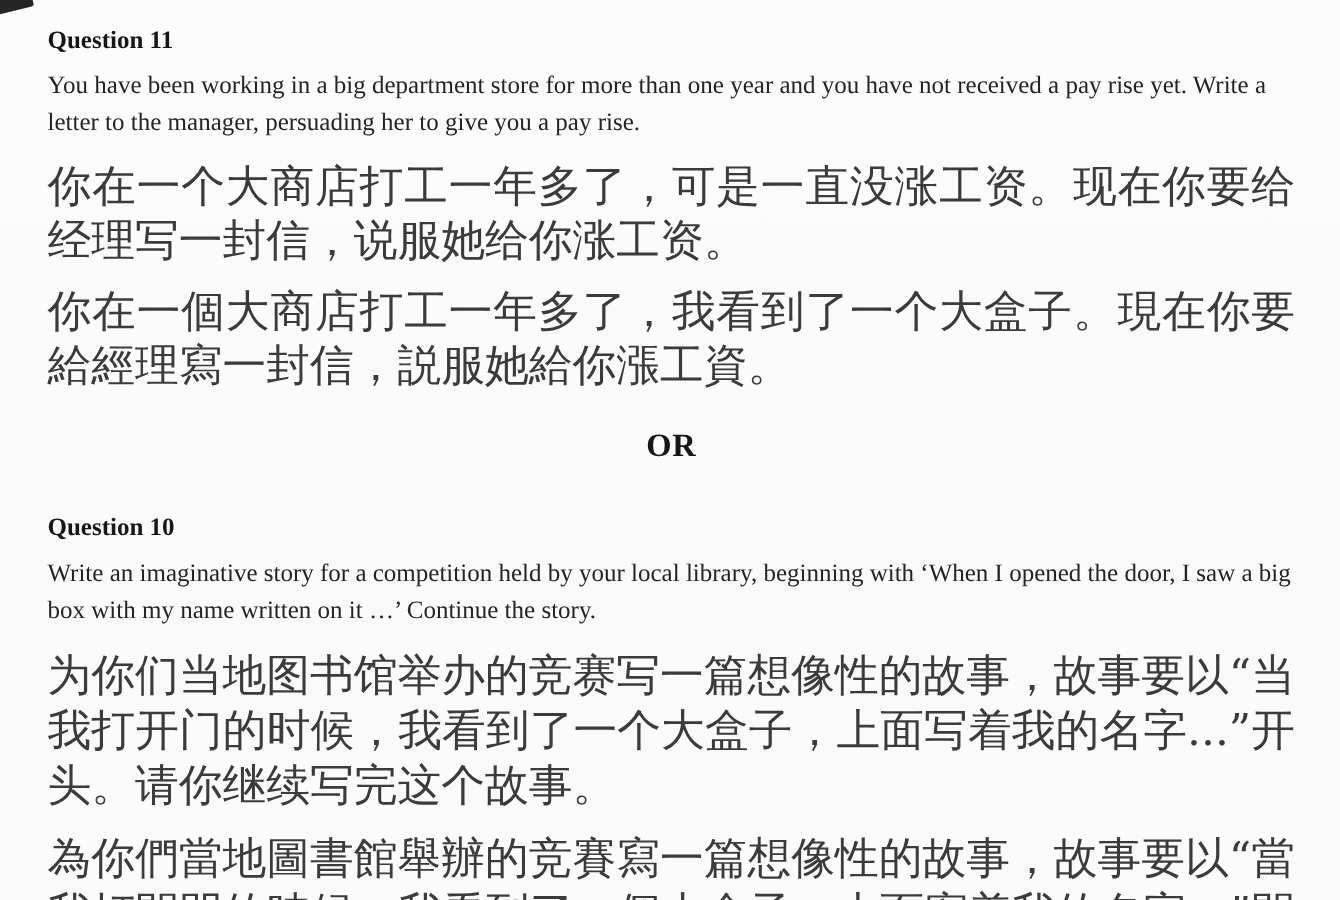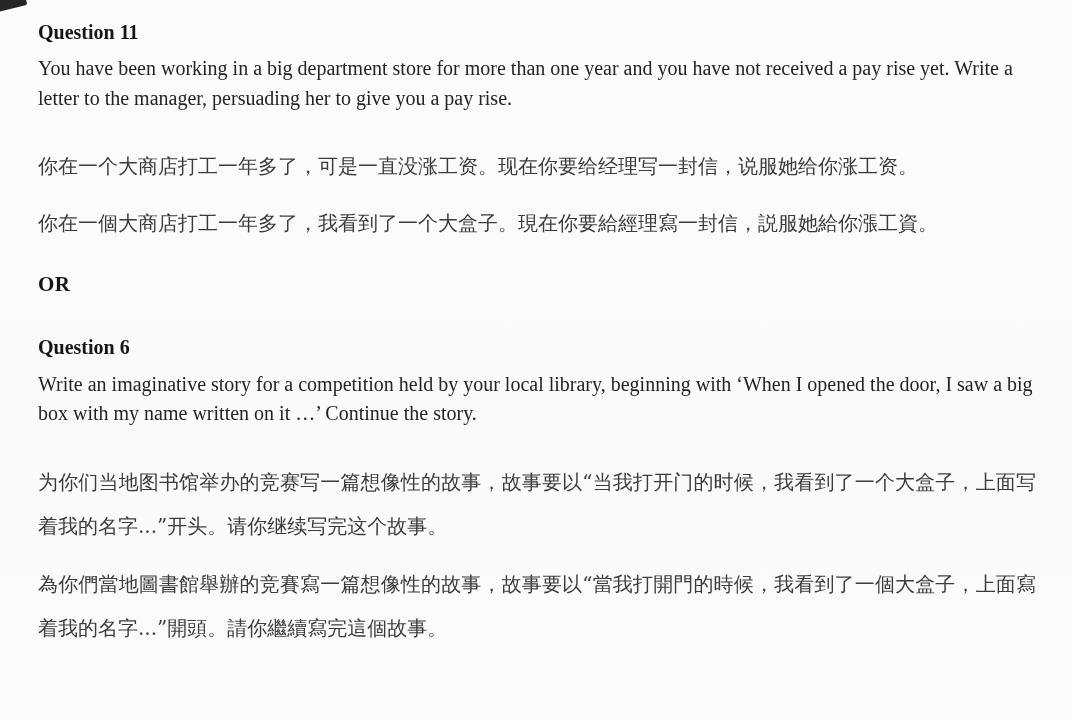--- a/index.html
+++ b/index.html
@@ -36,35 +36,35 @@
     color: #161616;
   }
   p.en {
     margin: 9px 0 0 0;
     font-size: 20px;
     line-height: 30px;
     color: #242424;
     max-width: 1000px;
   }
   p.zh {
-    margin: 32px 0 0 0;
-    font-size: 20px;
+    margin: 16px 0 0 0;
+    font-size: 35px;
     line-height: 43px;
     color: #3b3b3b;
     max-width: 1002px;
     text-align: justify;
     font-family: "DejaVu Serif", serif;
   }
   p.zh + p.zh {
     margin-top: 14px;
   }
   .or-divider {
     margin: 27px 0 0 0;
-    text-align: left;
-    font-size: 21px;
+    text-align: center;
+    font-size: 26px;
     font-weight: bold;
     letter-spacing: 0.5px;
     color: #161616;
   }
   .q12 {
     margin-top: 38px;
   }
   .q12 p.en {
     margin-top: 11px;
     line-height: 29px;
@@ -82,18 +82,18 @@
   <section class="q11">
     <h2 class="qhead">Question 11</h2>
     <p class="en">You have been working in a big department store for more than one year and you have not received a pay rise yet. Write a letter to the manager, persuading her to give you a pay rise.</p>
     <p class="zh">你在一个大商店打工一年多了，可是一直没涨工资。现在你要给经理写一封信，说服她给你涨工资。</p>
     <p class="zh">你在一個大商店打工一年多了，我看到了一个大盒子。現在你要給經理寫一封信，説服她給你漲工資。</p>
   </section>
 
   <div class="or-divider">OR</div>
 
   <section class="q12">
-    <h2 class="qhead">Question 6</h2>
+    <h2 class="qhead">Question 10</h2>
     <p class="en">Write an imaginative story for a competition held by your local library, beginning with ‘When I opened the door, I saw a big box with my name written on it …’ Continue the story.</p>
     <p class="zh">为你们当地图书馆举办的竞赛写一篇想像性的故事，故事要以“当我打开门的时候，我看到了一个大盒子，上面写着我的名字...”开头。请你继续写完这个故事。</p>
     <p class="zh">為你們當地圖書館舉辦的竞賽寫一篇想像性的故事，故事要以“當我打開門的時候，我看到了一個大盒子，上面寫着我的名字...”開頭。請你繼續寫完這個故事。</p>
   </section>
 </div>
 
 </body></html>

